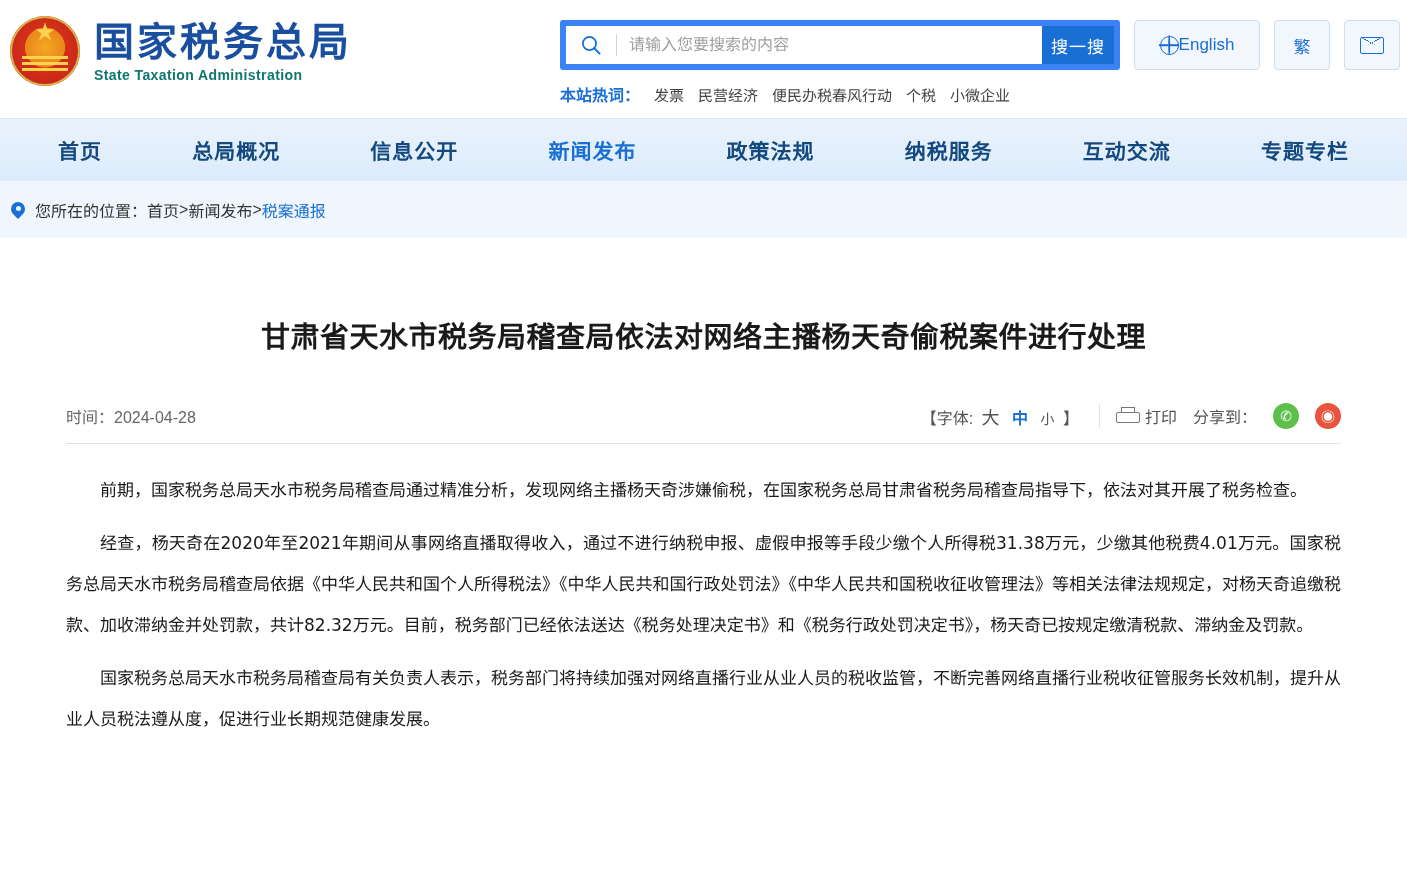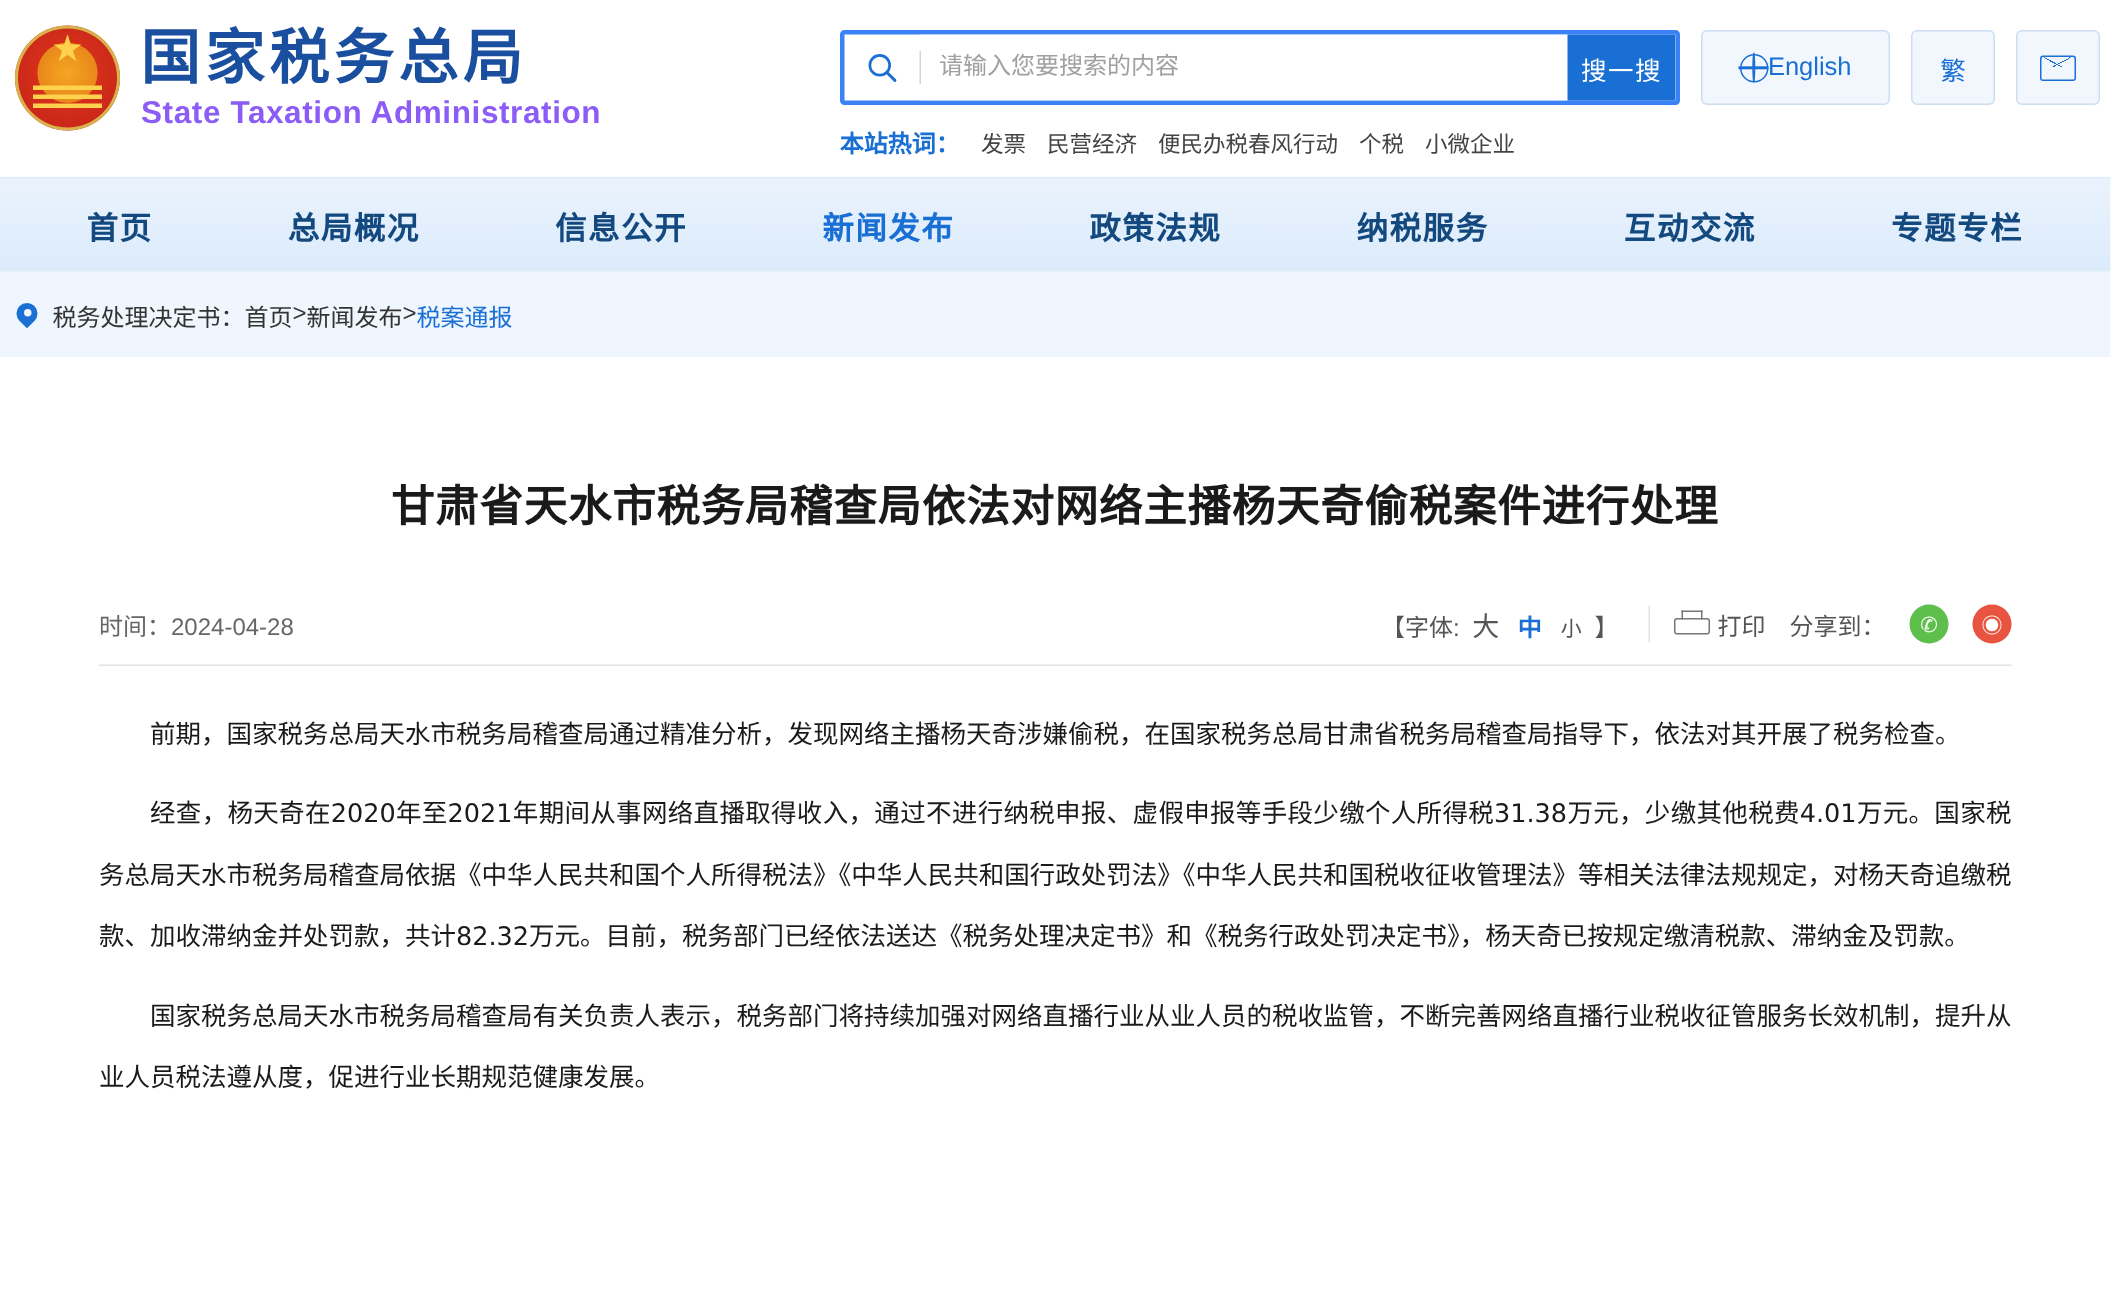--- a/index.html
+++ b/index.html
@@ -55,41 +55,41 @@
   .logo-text { margin-left: 14px; }
   .logo-cn {
     font-family: "DejaVu Serif", "Liberation Serif", serif;
     font-weight: bold;
     font-size: 40px;
     color: #1a4fa0;
     letter-spacing: 3px;
     line-height: 46px;
   }
   .logo-en {
-    font-size: 21px;
-    color: #8b5cf6;
+    font-size: 14px;
+    color: #0f766e;
     letter-spacing: .4px;
     margin-top: 2px;
     font-weight: bold;
   }
 
   .head-right {
     flex: 1;
     padding-top: 20px;
   }
   .search-row {
     display: flex;
     align-items: center;
   }
   .search-box {
     display: flex;
     align-items: center;
     width: 560px;
     height: 50px;
-    border: 3px solid #3b82f6;
+    border: 6px solid #3b82f6;
     border-radius: 3px;
     background: #fff;
     overflow: hidden;
   }
   .search-icon {
     width: 50px; height: 100%;
     display: flex; align-items: center; justify-content: center;
   }
   .search-icon svg { display: block; }
   .search-divider {
@@ -371,21 +371,21 @@
   <div class="nav-item">信息公开</div>
   <div class="nav-item active">新闻发布</div>
   <div class="nav-item">政策法规</div>
   <div class="nav-item">纳税服务</div>
   <div class="nav-item">互动交流</div>
   <div class="nav-item">专题专栏</div>
 </div>
 
 <div class="crumb">
   <span class="pin"></span>
-  <span>税务处理决定书：</span>
+  <span>您所在的位置：</span>
   <a>首页</a>
   <span>&gt;</span>
   <a>新闻发布</a>
   <span>&gt;</span>
   <a class="cur">税案通报</a>
 </div>
 
 <div class="page">
   <div class="art-title">甘肃省天水市税务局稽查局依法对网络主播杨天奇偷税案件进行处理</div>
 

